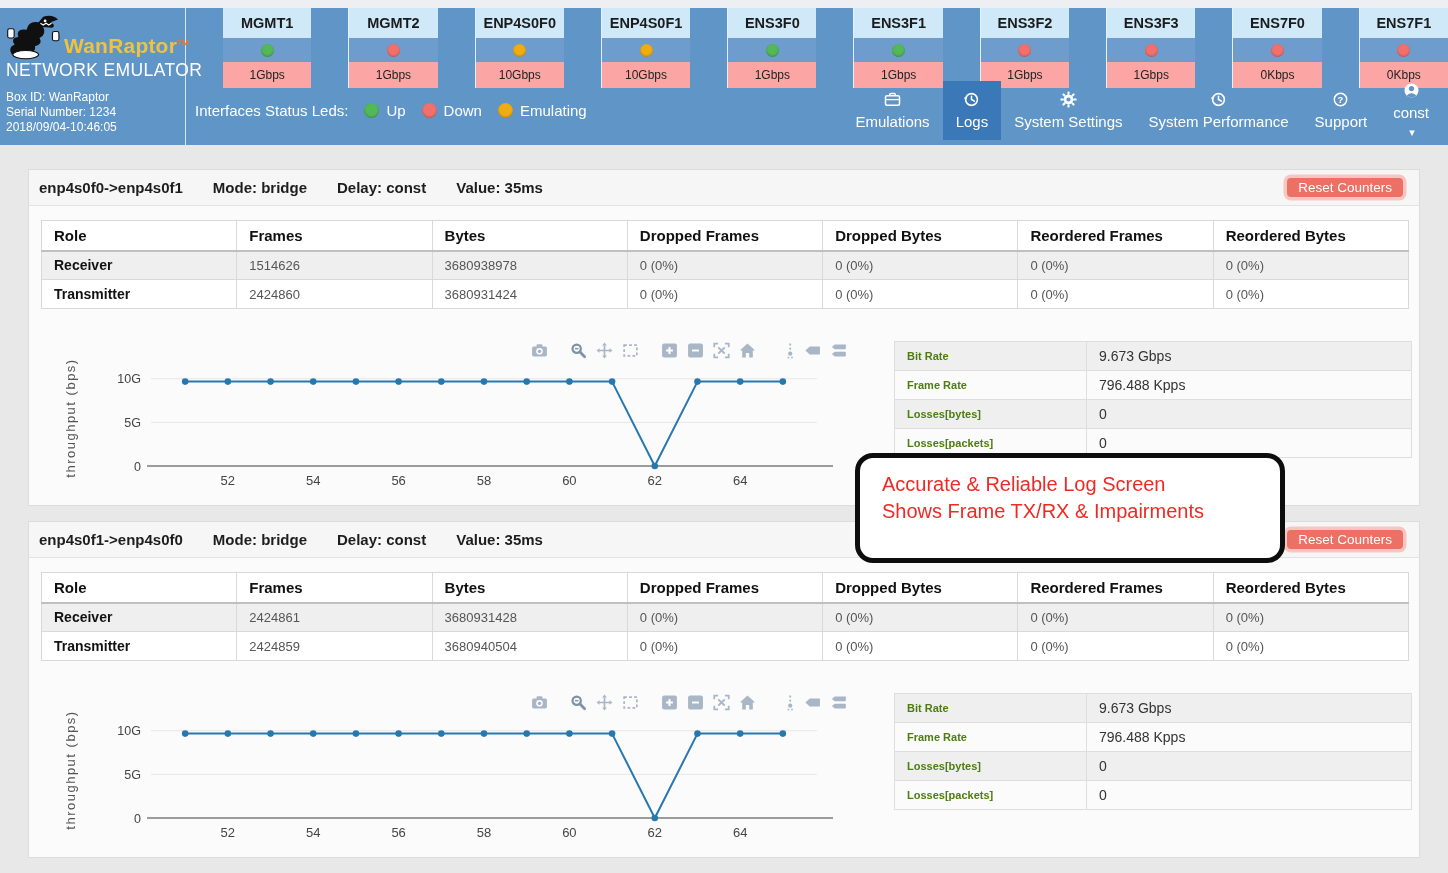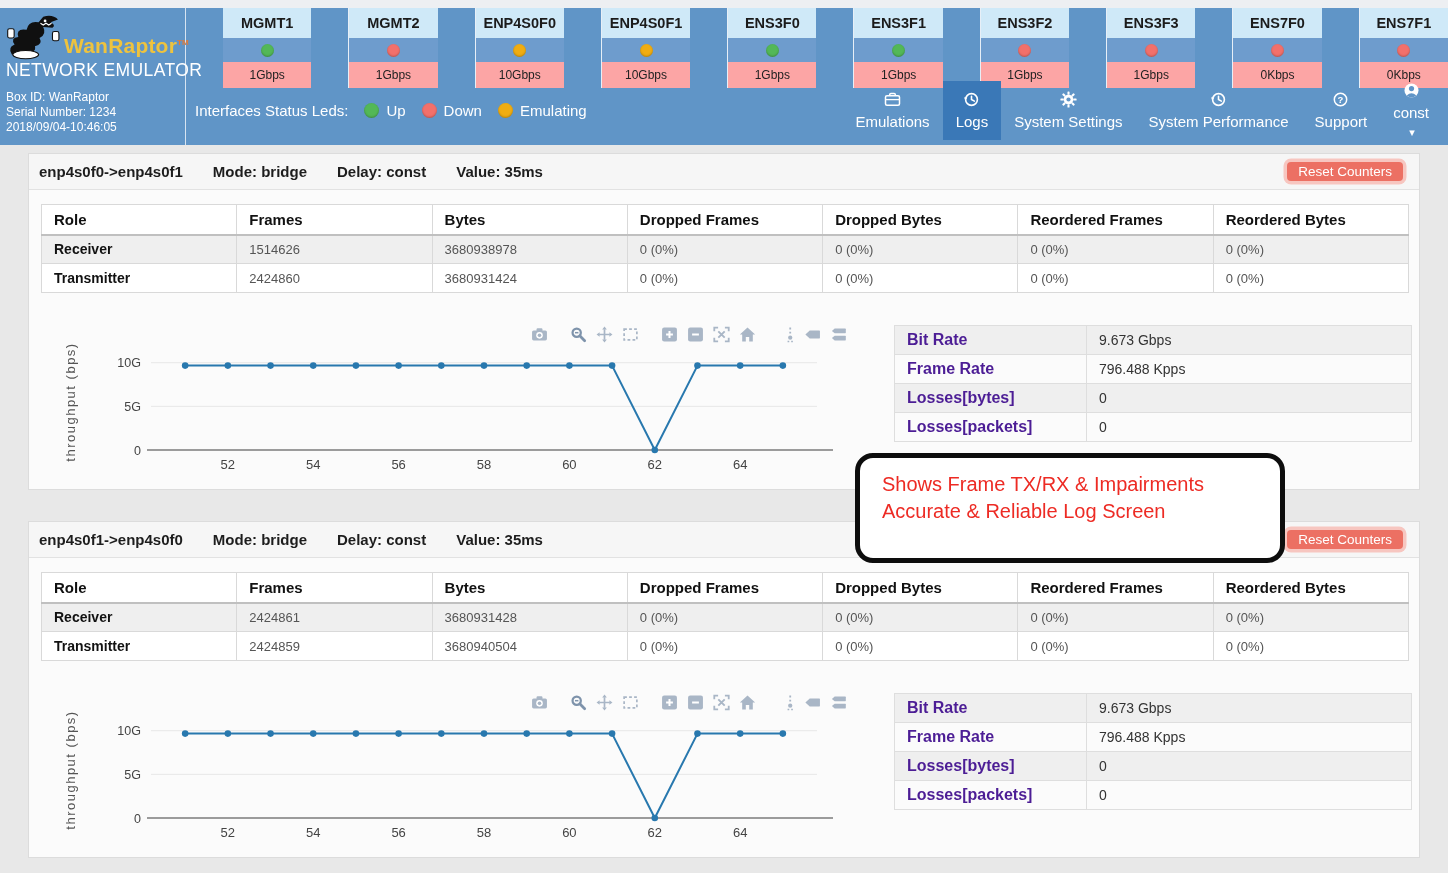--- a/index.html
+++ b/index.html
@@ -38,21 +38,21 @@
   .menu { margin-left:auto; display:flex; align-items:center; }
   .mitem { display:flex; align-items:center; gap:5px; color:#fff; font-size:15px; padding:10px 13px;
            cursor:pointer; white-space:nowrap;flex-direction:column; }
   .mitem.active { background:#3a78b7; }
   .mitem .caret { font-size:11px; margin-left:2px; }
 
   
   .main { position:absolute; top:145px; left:0; width:1448px; height:728px; background:#e8e8e8; }
   .panel { position:absolute; left:28px; width:1392px; height:337px; background:#fbfbfb;
            border:1px solid #dcdcdc; }
-  .p0 { top:8px; } .p1 { top:376px; }
+  .p0 { top:24px; } .p1 { top:376px; }
   .phead { height:36px; background:#f6f6f6; border-bottom:1px solid #e2e2e2; display:flex;
            align-items:center; padding:0 10px; }
   .ptitle { font-size:15px; font-weight:bold; color:#1d1d1d; }
   .pmeta { font-size:15px; font-weight:bold; color:#1d1d1d; margin-left:30px; }
   .reset { margin-left:auto; background:#ec7063; color:#fff; border:none; border-radius:4px;
            font-family:"Liberation Sans",sans-serif; font-size:13.5px; padding:2px 11px; cursor:pointer;
            box-shadow:0 0 0 3.5px #f7c6c0; margin-right:6px; }
 
   .twrap { margin:14px 10px 0 12px; }
   table.ctable { width:100%; border-collapse:collapse; table-layout:fixed; background:#fff;
@@ -64,21 +64,21 @@
   table.ctable tbody tr:nth-child(odd) { background:#efefef; }
 
   .chart { position:absolute; left:22px; top:168px; width:824px; height:164px; }
   .modebar { position:absolute; top:4px; right:28px; display:flex; align-items:center; gap:9px; z-index:2; }
   .mb-icon { display:inline-flex; cursor:pointer; }
   .chart svg.plotsvg { position:absolute; left:0; top:14px; }
 
   table.stats { position:absolute; left:865px; top:171px; width:518px; border-collapse:collapse;
                 background:#fbfbfb; border:1px solid #d9d9d9; }
   table.stats td { height:29px; border:1px solid #dedede; font-size:14px; color:#333; padding-left:12px; }
-  table.stats td.slabel { width:192px; font-weight:bold; color:#4c1d95; font-size:16px; }
+  table.stats td.slabel { width:192px; font-weight:bold; color:#4d7c0f; font-size:11px; }
   table.stats tr:nth-child(odd) { background:#efefef; }
 
   .annotation { position:absolute; left:855px; top:308px; width:430px; min-height:110px; background:#fff;
                 border:5px solid #0d0d0d; border-radius:18px; padding:13px 8px 12px 22px; z-index:5;
                 font-size:20px; line-height:27px; }
 </style>
 </head>
 <body>
 
 <div class="page">
@@ -603,18 +603,18 @@
             </tr>
             <tr>
               <td class="slabel">Losses[packets]</td>
               <td class="sval">0</td>
             </tr>
           </tbody>
         </table>
     </section>
 
     <div class="annotation" style="color: rgb(237, 43, 36);">
+      <div>Accurate &amp; Reliable Log Screen</div>
       <div>Shows Frame TX/RX &amp; Impairments</div>
-      <div>Accurate &amp; Reliable Log Screen</div>
     </div>
 
   </main>
 </div>
 
 </body></html>

